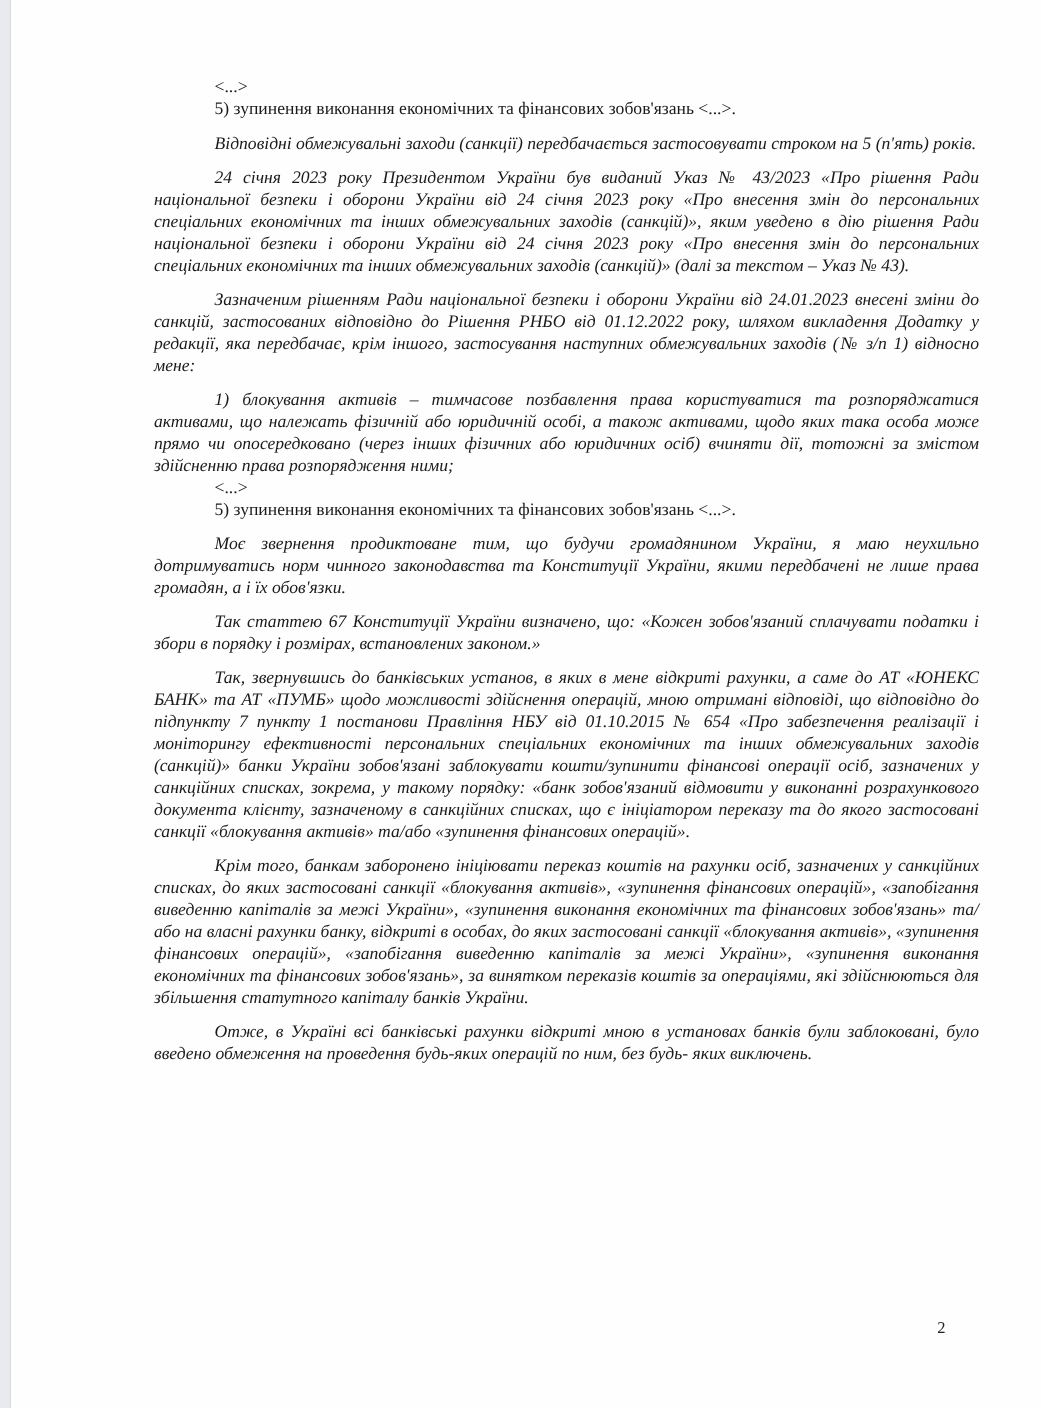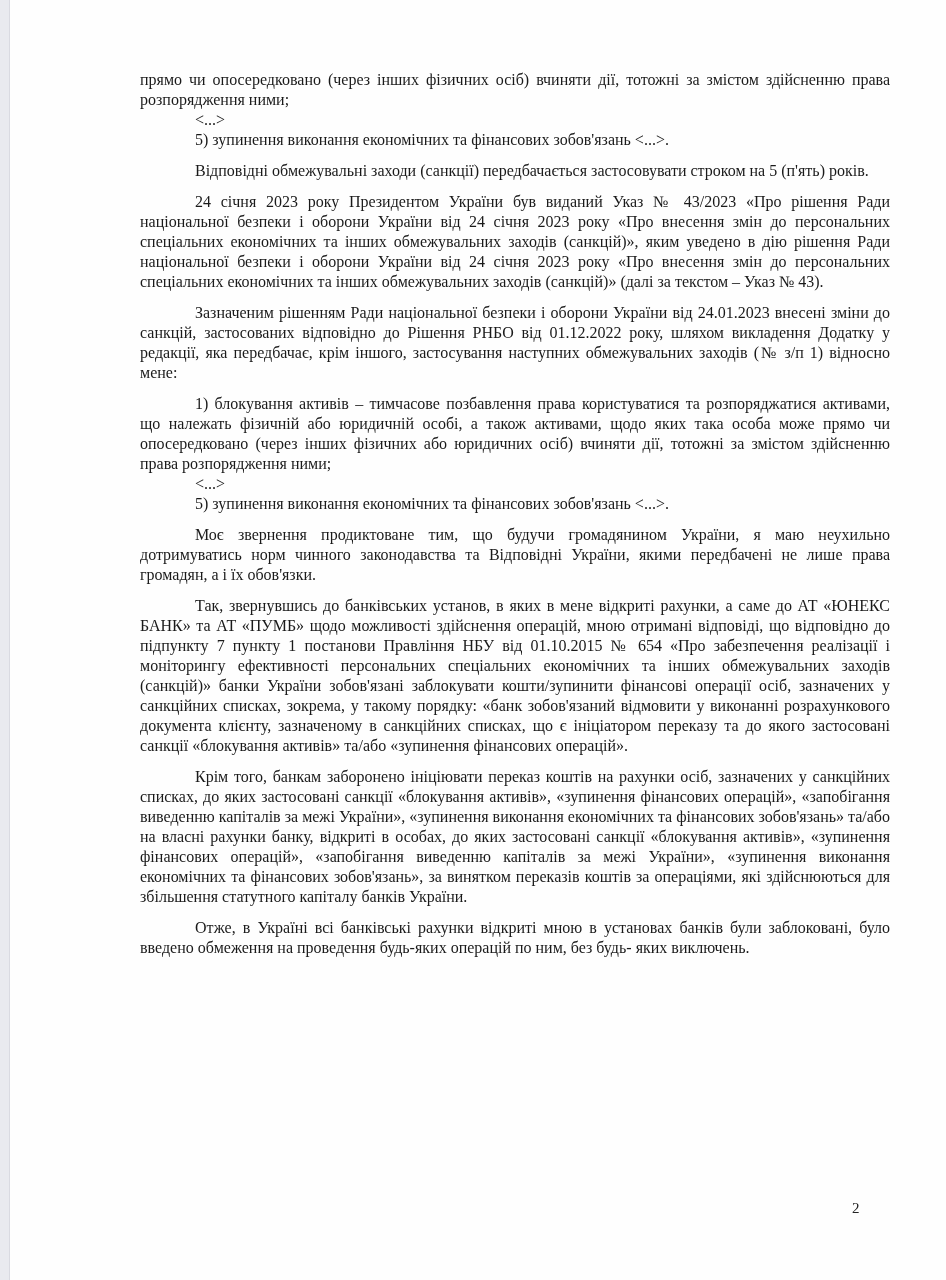--- a/index.html
+++ b/index.html
@@ -33,20 +33,21 @@
     font-size: 16px;
     line-height: 20px;
     text-align: justify;
   }
   .content p {
     margin: 0;
   }
   .content p.body {
     text-indent: 55px;
     margin-top: 11px;
+    font-style: italic;
   }
   .content p.continuation {
     text-indent: 0;
     margin-top: 0;
   }
   .content p.inset {
     text-indent: 55px;
     text-align: left;
     margin-top: 0;
   }
@@ -57,28 +58,28 @@
     font-size: 15px;
     color: #222222;
   }
 </style>
 </head>
 <body>
 
 <div class="page">
   <div class="page-edge"></div>
   <main class="content">
-      <p class="continuation">прямо чи опосередковано (через інших фізичних осіб) вчиняти дії, тотожні за змістом здійсненню права розпорядження ними;</p>
       <p class="inset">&lt;...&gt;</p>
       <p class="inset">5) зупинення виконання економічних та фінансових зобов'язань &lt;...&gt;.</p>
       <p class="body">Відповідні обмежувальні заходи (санкції) передбачається застосовувати строком на 5 (п'ять) років.</p>
       <p class="body">24 січня 2023 року Президентом України був виданий Указ № 43/2023 «Про рішення Ради національної безпеки і оборони України від 24 січня 2023 року «Про внесення змін до персональних спеціальних економічних та інших обмежувальних заходів (санкцій)», яким уведено в дію рішення Ради національної безпеки і оборони України від 24 січня 2023 року «Про внесення змін до персональних спеціальних економічних та інших обмежувальних заходів (санкцій)» (далі за текстом – Указ № 43).</p>
       <p class="body">Зазначеним рішенням Ради національної безпеки і оборони України від 24.01.2023 внесені зміни до санкцій, застосованих відповідно до Рішення РНБО від 01.12.2022 року, шляхом викладення Додатку у редакції, яка передбачає, крім іншого, застосування наступних обмежувальних заходів (№ з/п 1) відносно мене:</p>
       <p class="body">1) блокування активів – тимчасове позбавлення права користуватися та розпоряджатися активами, що належать фізичній або юридичній особі, а також активами, щодо яких така особа може прямо чи опосередковано (через інших фізичних або юридичних осіб) вчиняти дії, тотожні за змістом здійсненню права розпорядження ними;</p>
       <p class="inset">&lt;...&gt;</p>
       <p class="inset">5) зупинення виконання економічних та фінансових зобов'язань &lt;...&gt;.</p>
-      <p class="body">Моє звернення продиктоване тим, що будучи громадянином України, я маю неухильно дотримуватись норм чинного законодавства та Відповідні України, якими передбачені не лише права громадян, а і їх обов'язки.</p>
+      <p class="body">Моє звернення продиктоване тим, що будучи громадянином України, я маю неухильно дотримуватись норм чинного законодавства та Конституції України, якими передбачені не лише права громадян, а і їх обов'язки.</p>
+      <p class="body">Так статтею 67 Конституції України визначено, що: «Кожен зобов'язаний сплачувати податки і збори в порядку і розмірах, встановлених законом.»</p>
       <p class="body">Так, звернувшись до банківських установ, в яких в мене відкриті рахунки, а саме до АТ «ЮНЕКС БАНК» та АТ «ПУМБ» щодо можливості здійснення операцій, мною отримані відповіді, що відповідно до підпункту 7 пункту 1 постанови Правління НБУ від 01.10.2015 № 654 «Про забезпечення реалізації і моніторингу ефективності персональних спеціальних економічних та інших обмежувальних заходів (санкцій)» банки України зобов'язані заблокувати кошти/зупинити фінансові операції осіб, зазначених у санкційних списках, зокрема, у такому порядку: «банк зобов'язаний відмовити у виконанні розрахункового документа клієнту, зазначеному в санкційних списках, що є ініціатором переказу та до якого застосовані санкції «блокування активів» та/або «зупинення фінансових операцій».</p>
       <p class="body">Крім того, банкам заборонено ініціювати переказ коштів на рахунки осіб, зазначених у санкційних списках, до яких застосовані санкції «блокування активів», «зупинення фінансових операцій», «запобігання виведенню капіталів за межі України», «зупинення виконання економічних та фінансових зобов'язань» та/або на власні рахунки банку, відкриті в особах, до яких застосовані санкції «блокування активів», «зупинення фінансових операцій», «запобігання виведенню капіталів за межі України», «зупинення виконання економічних та фінансових зобов'язань», за винятком переказів коштів за операціями, які здійснюються для збільшення статутного капіталу банків України.</p>
       <p class="body">Отже, в Україні всі банківські рахунки відкриті мною в установах банків були заблоковані, було введено обмеження на проведення будь-яких операцій по ним, без будь- яких виключень.</p>
     </main>
   <div class="page-number">2</div>
 </div>
 
 </body></html>

